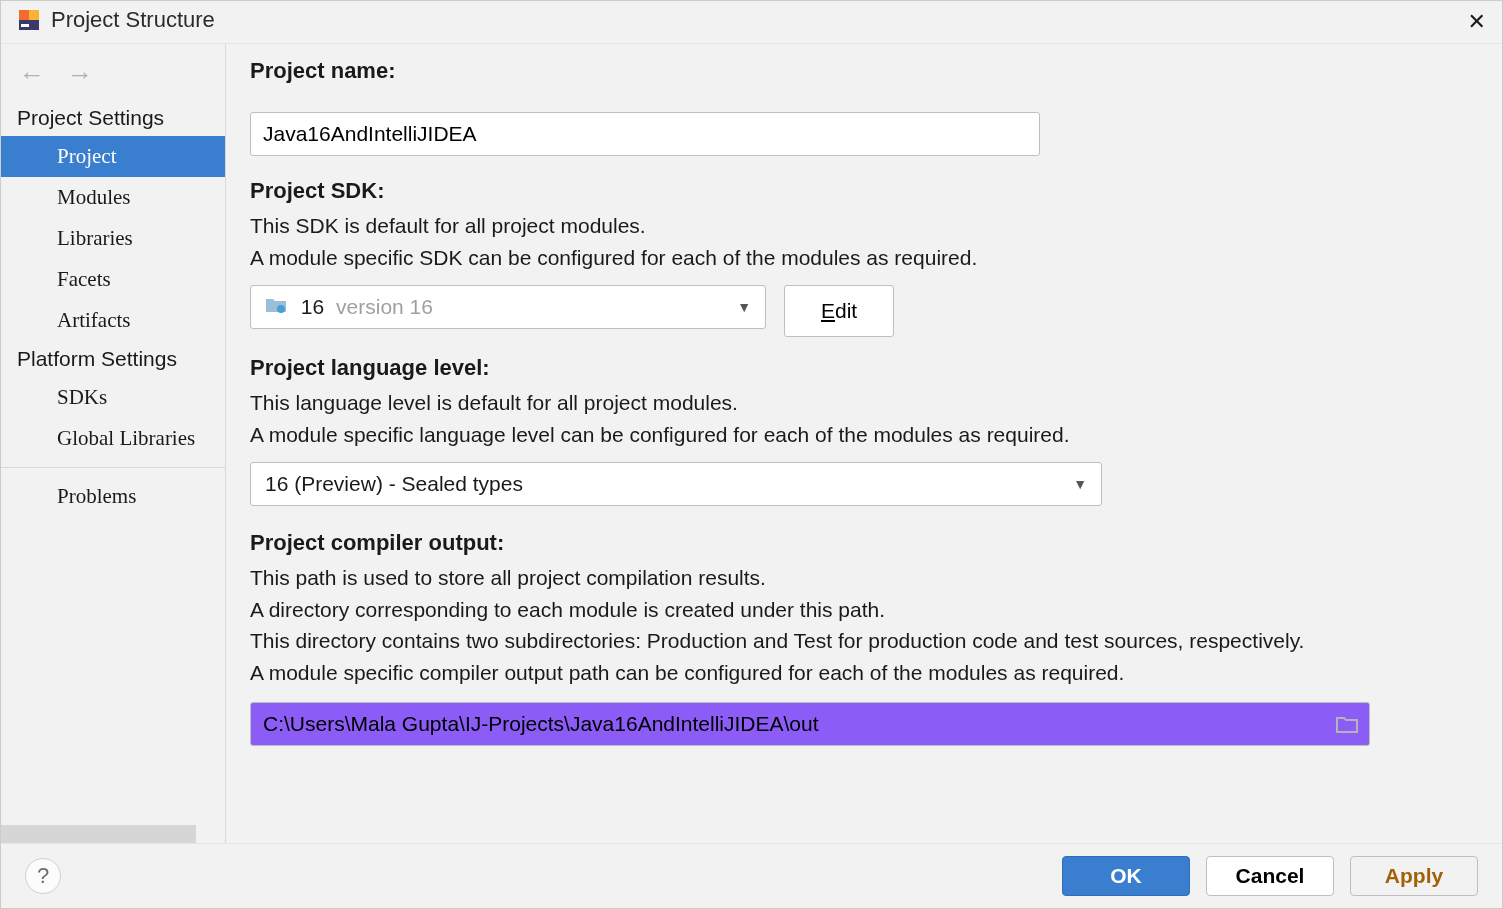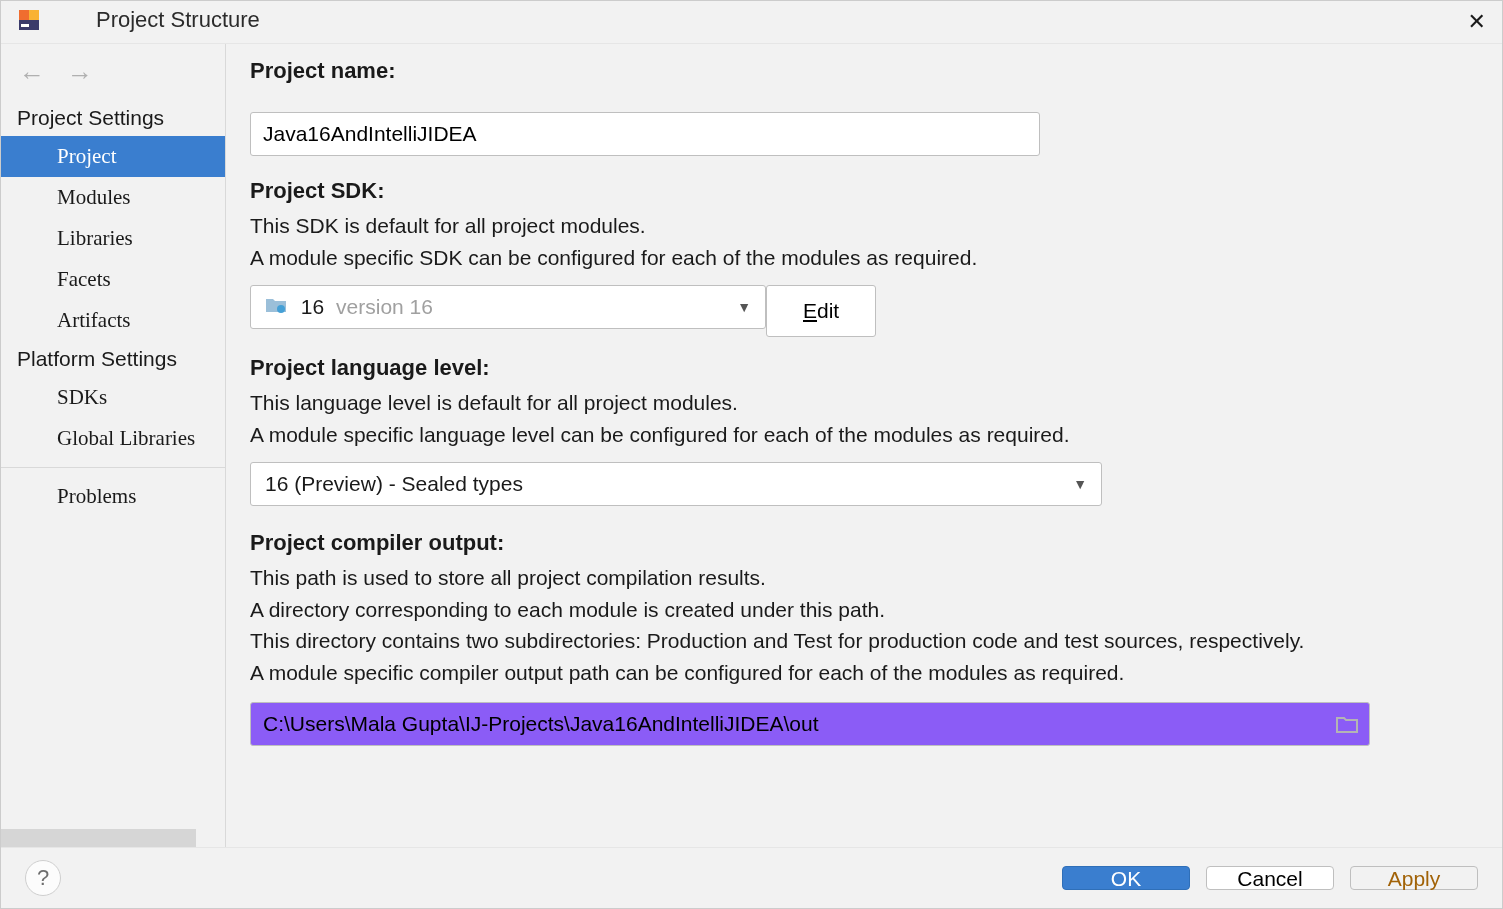--- a/index.html
+++ b/index.html
@@ -18,21 +18,20 @@
     border: 1px solid #ccc;
     background: #f2f2f2;
     display: flex;
     flex-direction: column;
   }
   .titlebar {
     display: flex;
     align-items: center;
     padding: 6px 10px 10px 16px;
     position: relative;
-    gap: 45px;
   }
   .titlebar .icon {
     width: 24px; height: 24px;
     margin-right: 10px;
     display: inline-flex; align-items: center; justify-content: center;
   }
   .titlebar .title-text {
     font-size: 22px;
     color: #2b2b2b;
   }
@@ -117,20 +116,21 @@
     border: 1px solid #bfbfbf;
     border-radius: 3px;
     padding: 0 12px;
     font-size: 21px;
     font-family: inherit;
     margin-top: 22px;
     margin-bottom: 22px;
   }
   .row-sdk {
     display: flex;
+    gap: 18px;
     margin-top: 12px;
     margin-bottom: 18px;
   }
   .combo {
     display: flex;
     align-items: center;
     justify-content: space-between;
     background: #fff;
     border: 1px solid #bfbfbf;
     border-radius: 3px;
@@ -192,29 +192,30 @@
     width: 36px; height: 36px;
     border: 1px solid #cfcfcf;
     border-radius: 50%;
     background: #fcfcfc;
     display: flex; align-items: center; justify-content: center;
     font-size: 22px;
     color: #6e6e6e;
   }
   .footer .spacer { flex: 1; }
   .footer .fbtn {
-    height: 24px;
+    height: 40px;
     min-width: 128px;
     border-radius: 4px;
     font-size: 21px;
     font-family: inherit;
     border: 1px solid #bfbfbf;
     background: #fff;
     padding: 0 28px;
     cursor: default;
+    font-weight: bold;
   }
   .footer .fbtn.primary {
     background: #3a7ecf;
     color: #fff;
     border-color: #2f6fb8;
   }
   .footer .fbtn.disabled {
     color: #a16207;
     background: #f2f2f2;
   }

